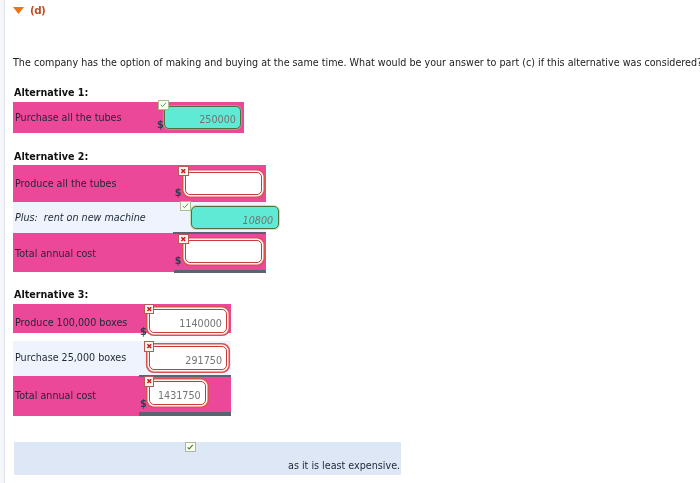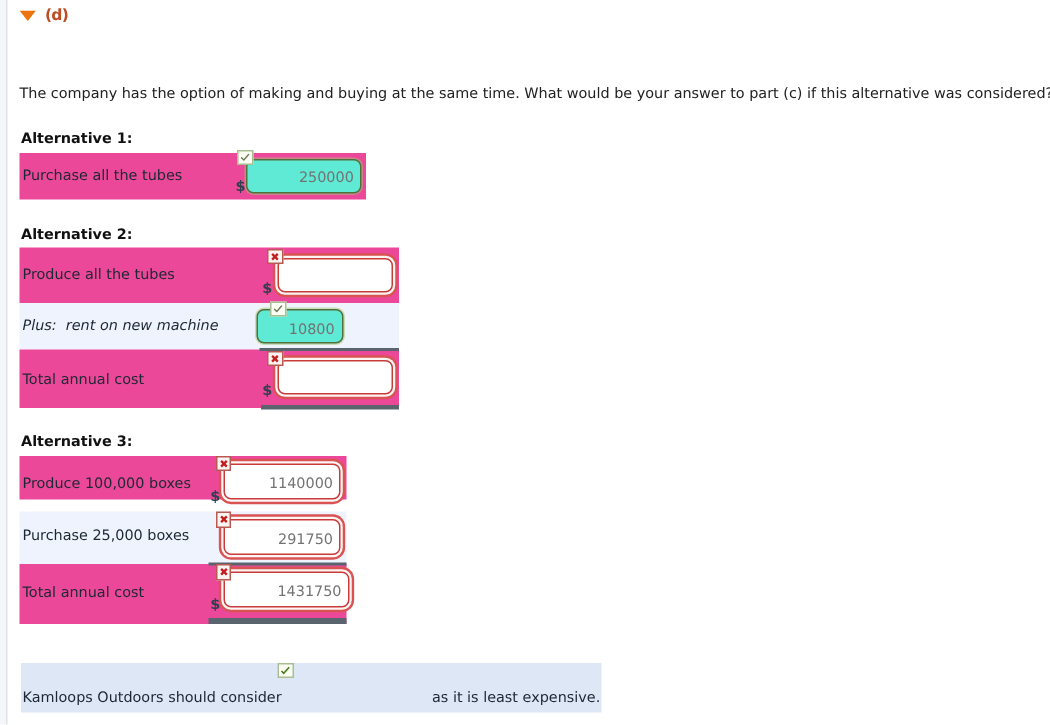--- a/index.html
+++ b/index.html
@@ -93,21 +93,21 @@
           <span class="txt" style="right: 4.6px; margin-top: 0.7px;"></span>
         </div>
         <div class="badge bad" style="left: 165.3px; top: 0.9px;">
           <svg viewBox="0 0 11 11">
             <path d="M3.0 3.0 L8.0 8.0 M8.0 3.0 L3.0 8.0" stroke="#c21e1e" stroke-width="2.1" fill="none" stroke-linecap="butt"></path>
           </svg>
         </div>
         <div class="trow even" style="top: 37px; height: 31px;">
           <div class="rlabel" style="top: 10.4px; font-style: italic;">Plus:  rent on new machine</div>
         </div>
-        <div class="inp ok" style="left: 158px; top: 41px; width: 58px; height: 22.7px; --pr: 4.9px;">
+        <div class="inp ok" style="left: 178px; top: 41px; width: 88px; height: 22.7px; font-style: italic; --pr: 4.9px;">
           <span class="txt" style="right: 4.9px; margin-top: 2.8px;">10800</span>
         </div>
         <div class="badge ok" style="left: 167.2px; top: 35.5px;">
           <svg viewBox="0 0 11 11">
             <path d="M2.5 5.6 L4.5 7.5 L8.7 2.7" stroke="#737a58" stroke-width="1.25" fill="none" stroke-linecap="round" stroke-linejoin="round"></path>
           </svg>
         </div>
         <div class="trow odd" style="top: 68px; height: 39.1px;">
           <div class="rlabel" style="top: 14.8px;">Total annual cost</div>
         </div>
@@ -145,36 +145,35 @@
         </div>
         <div class="badge bad" style="left: 130.5px; top: 37.5px;">
           <svg viewBox="0 0 11 11">
             <path d="M3.0 3.0 L8.0 8.0 M8.0 3.0 L3.0 8.0" stroke="#c21e1e" stroke-width="2.1" fill="none" stroke-linecap="butt"></path>
           </svg>
         </div>
         <div class="trow odd" style="top: 72.3px; height: 39.7px;">
           <div class="rlabel" style="top: 13.6px;">Total annual cost</div>
         </div>
         <div class="dollar" style="left: 127.1px; top: 95.7px;">$</div>
-        <div class="inp bad" style="left: 135.7px; top: 77.2px; width: 84px; height: 24.5px; --pr: 4px;">
+        <div class="inp bad" style="left: 135.7px; top: 77.2px; width: 57px; height: 24.5px; --pr: 4px;">
           <span class="txt" style="right: 4px; margin-top: 2.2px;">1431750</span>
         </div>
         <div class="badge bad" style="left: 130.5px; top: 72.6px;">
           <svg viewBox="0 0 11 11">
             <path d="M3.0 3.0 L8.0 8.0 M8.0 3.0 L3.0 8.0" stroke="#c21e1e" stroke-width="2.1" fill="none" stroke-linecap="butt"></path>
           </svg>
         </div>
       </div>
       <div class="uline" style="left: 138.6px; width: 92.5px; top: 374.6px; height: 2px;"></div>
       <div class="uline" style="left: 139px; width: 92px; top: 412.3px; height: 3.3px;"></div>
     </div>
 
   <div class="concl">
     <div class="cbg"></div>
-    <div class="t1 t-before">Kamloops Outdoors should consider</div>
     <div class="badge ok cbadge">
       <svg viewBox="0 0 10 10">
           <path d="M1.8 5.2 L3.6 7.1 L8.0 2.2" stroke="#4b7a21" stroke-width="1.3" fill="none"></path>
         </svg>
     </div>
     <div class="t1 t-after">as it is least expensive.</div>
   </div>
 </div>
 
 </body></html>

